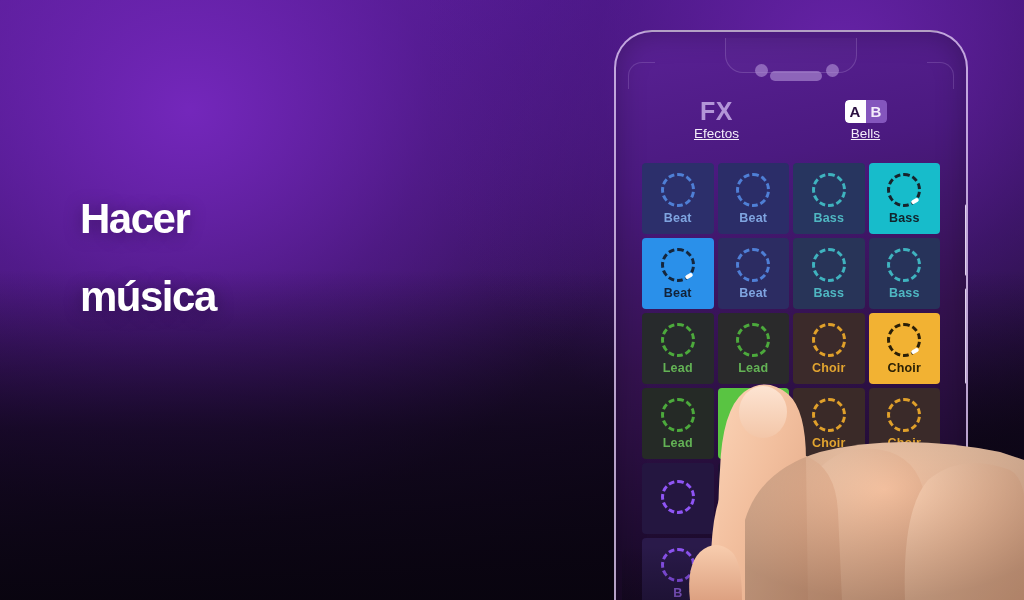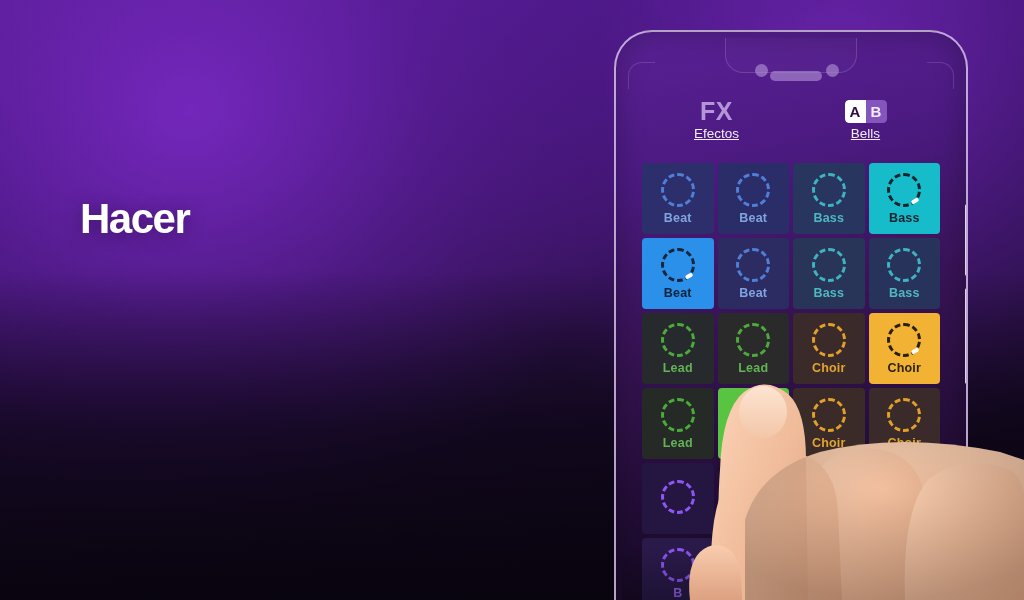--- a/index.html
+++ b/index.html
@@ -157,20 +157,21 @@
 
 <div class="stage">
 
   <div class="bg-base"></div>
   <div class="bg-glow-tl"></div>
   <div class="bg-glow-tr"></div>
   <div class="bg-dark-bottom"></div>
 
   <div class="headline">
     <span class="ln">Hacer</span>
+    <span class="ln">música</span>
   </div>
 
   <div class="phone">
     <div class="phone-inner">
 
       <div class="notch-bar">
         <div class="notch-left-round"></div>
         <div class="notch-right-round"></div>
         <div class="notch"></div>
         <div class="cam l"></div>

